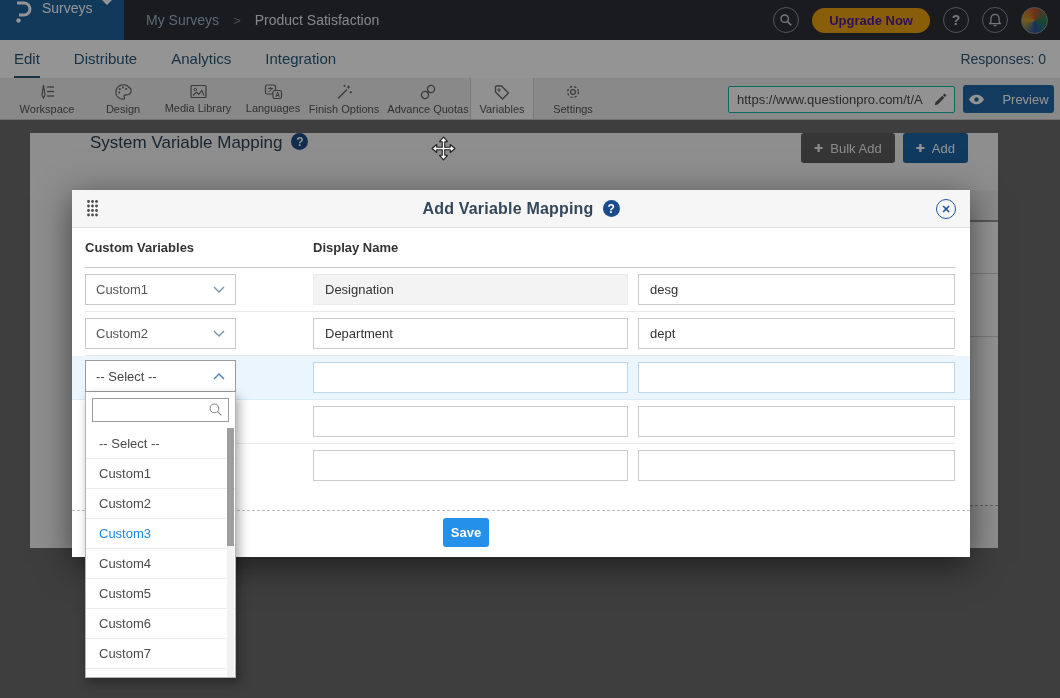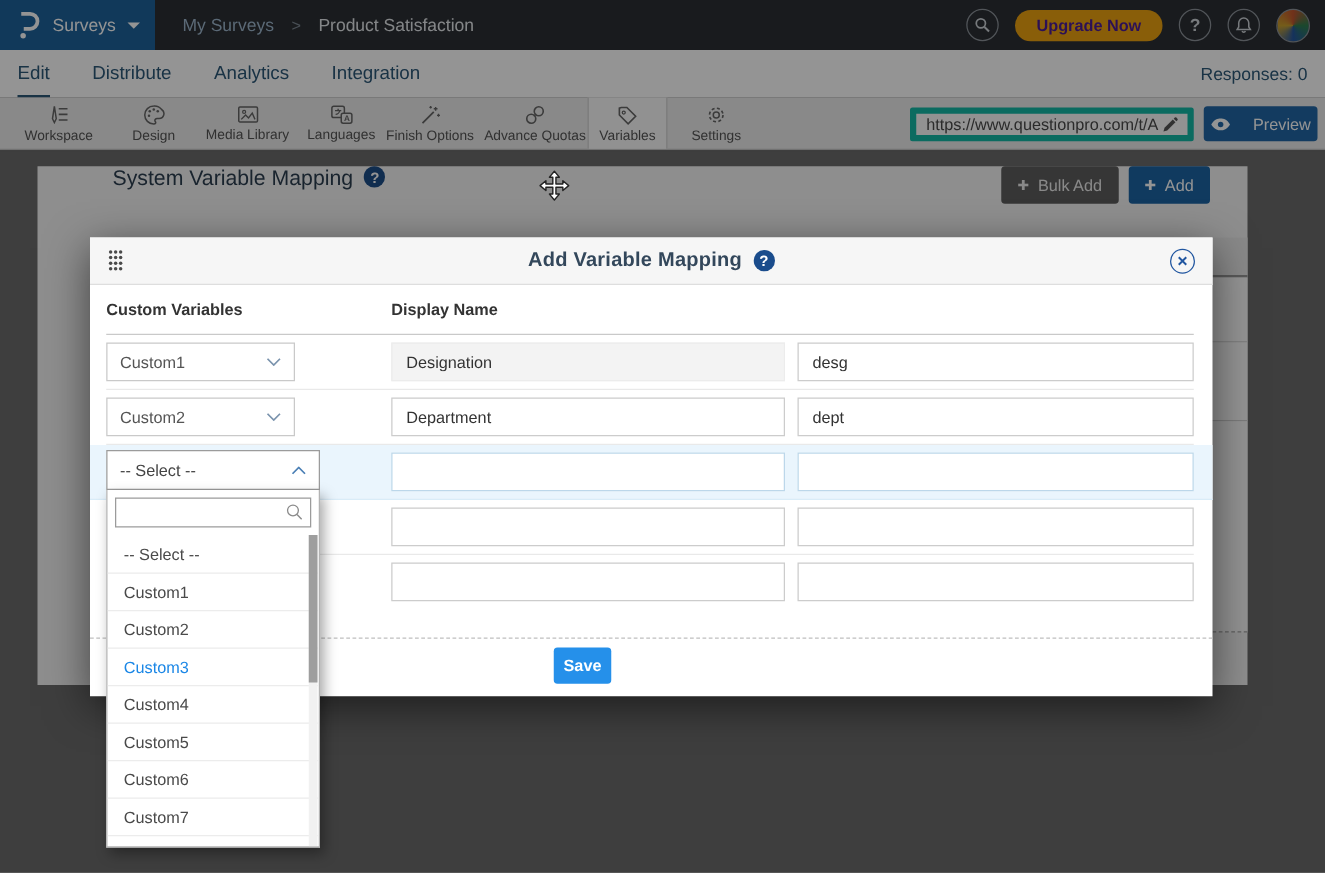--- a/index.html
+++ b/index.html
@@ -1,41 +1,41 @@
 <!DOCTYPE html>
 <html><head>
 <meta charset="utf-8">
 <style>
   html,body{margin:0;padding:0;background:#444;}
   .stage{position:relative;width:1060px;height:698px;overflow:hidden;
          font-family:"Liberation Sans",sans-serif;background:#6b6b6b;}
   
   .topbar{position:absolute;top:0;left:0;right:0;height:40px;background:#2b2f34;display:flex;align-items:center;z-index:1;}
-  .brand{width:124px;height:40px;background:#1e639c;display:flex;align-items:center;padding-left:13px;box-sizing:border-box;cursor:pointer;}
+  .brand{width:124px;height:40px;background:#1e639c;display:flex;align-items:flex-start;padding-left:13px;box-sizing:border-box;cursor:pointer;}
   .brand-label{color:#fff;font-size:14px;margin-left:10px;}
   .caret{width:0;height:0;border-left:5px solid transparent;border-right:5px solid transparent;border-top:5px solid #fff;margin-left:9px;}
   .crumbs{display:flex;align-items:flex-end;margin-left:22px;font-size:14px;}
   .crumb-parent{color:#9db6cc;cursor:pointer;}
   .crumb-sep{color:#7d8893;margin:0 14px;font-size:13px;}
   .crumb-current{color:#e4e7ea;}
   .topbar-right{margin-left:auto;display:flex;align-items:center;gap:13px;padding-right:12px;}
   .circle-btn{width:26px;height:26px;border:1.5px solid #8d939a;border-radius:50%;display:flex;align-items:center;justify-content:center;color:#cdd2d7;font-size:14px;font-weight:bold;box-sizing:border-box;cursor:pointer;}
   .upgrade{height:25px;padding:0 17px;background:#eda211;border-radius:13px;color:#4c1d95;font-size:13px;font-weight:bold;display:flex;align-items:center;cursor:pointer;}
   .avatar{width:27px;height:27px;border-radius:50%;border:1.5px solid #8d939a;background:conic-gradient(#c2542e,#2e7d4f,#2456a0,#c9a02e,#c2542e);box-sizing:border-box;cursor:pointer;}
   
   .navtabs{position:absolute;top:40px;left:0;right:0;height:38px;background:#fff;display:flex;align-items:stretch;padding:0 14px;box-sizing:border-box;z-index:1;}
   .tab{font-size:15px;color:#2c5878;margin-right:34px;display:flex;align-items:center;border-bottom:2px solid transparent;box-sizing:border-box;cursor:pointer;}
   .tab.active{border-bottom-color:#2c5878;}
   .responses{margin-left:auto;font-size:14px;color:#2c5878;display:flex;align-items:center;}
   
   .toolbar{position:absolute;top:78px;left:0;right:0;height:42px;background:#ececec;border-bottom:1px solid #c4c4c4;display:flex;align-items:stretch;box-sizing:border-box;z-index:1;}
   .tool{display:flex;flex-direction:column;align-items:center;justify-content:center;gap:2px;font-size:11px;color:#555;cursor:pointer;box-sizing:border-box;}
   .tool svg{display:block;}
   .tool.active{background:#fafafa;border-left:1px solid #cfcfcf;border-right:1px solid #cfcfcf;}
-  .url-box{position:absolute;left:728px;top:86px;width:227px;height:27px;background:#fcfcfc;border:5px solid #14b8a6;border-radius:2px;display:flex;align-items:center;box-sizing:border-box;z-index:2;}
+  .url-box{position:absolute;left:728px;top:86px;width:227px;height:27px;background:#fcfcfc;border:1px solid #14b8a6;border-radius:2px;display:flex;align-items:center;box-sizing:border-box;z-index:2;}
   .url-box input{border:none;outline:none;background:transparent;font-size:13px;color:#4a4a4a;flex:1;padding:0 2px 0 8px;font-family:"Liberation Sans",sans-serif;min-width:0;}
   .url-pencil{padding-right:7px;display:flex;cursor:pointer;}
   .preview-btn{position:absolute;left:963px;top:85px;width:91px;height:28px;background:#2166a5;border-radius:3px;color:#fff;display:flex;align-items:center;justify-content:center;gap:17px;font-size:13px;cursor:pointer;z-index:2;}
   
   .workspace{position:absolute;top:121px;left:0;right:0;bottom:0;background:#6b6b6b;}
   .panel{position:absolute;left:30px;top:12px;width:968px;height:415px;background:#f5f5f5;}
   .panel-header{display:flex;height:57px;padding:0 30px 0 60px;box-sizing:border-box;}
   .panel-title{font-size:17px;color:#2c3e50;}
   .help-badge{width:17px;height:17px;border-radius:50%;background:#1d4e89;color:#fff;font-size:12px;font-weight:bold;display:inline-flex;align-items:center;justify-content:center;margin-left:9px;flex:none;}
   .panel-actions{margin-left:auto;display:flex;gap:8px;}
@@ -65,21 +65,21 @@
   .c3{flex:1;box-sizing:border-box;}
   .vrow{display:flex;align-items:center;height:43px;border-bottom:1px solid #e9e9e9;}
   .vrow.hl{background:#eaf5fd;margin:0 -15px 0 -13px;padding:0 15px 0 13px;border-bottom-color:#d9ecf8;}
   .sel{width:151px;height:31px;border:1px solid #c9c9c9;background:#fff;display:flex;align-items:center;justify-content:space-between;padding:0 10px;box-sizing:border-box;font-size:13px;color:#555;cursor:pointer;}
   .ti{height:31px;border:1px solid #ccc;font-size:13px;color:#333;padding:0 11px;box-sizing:border-box;width:100%;background:#fff;font-family:"Liberation Sans",sans-serif;outline:none;}
   .ti.ro{background:#f3f3f3;border-color:#ececec;}
   .ti.blue{border-color:#bcd7ea;}
   .dashed{border-top:1px dashed #bfbfbf;margin:23px -15px 0 -13px;}
   .save-btn{width:46px;height:29px;background:#2590ea;border:none;border-radius:3px;color:#fff;font-weight:bold;font-size:13px;margin:7px 0 0 358px;display:block;cursor:pointer;font-family:"Liberation Sans",sans-serif;}
   
-  .dd{position:absolute;left:85px;top:360px;width:171px;z-index:30;}
+  .dd{position:absolute;left:85px;top:360px;width:151px;z-index:30;}
   .dd-trigger{height:32px;border:1px solid #9b9b9b;background:#fff;display:flex;align-items:center;justify-content:space-between;padding:0 10px;box-sizing:border-box;font-size:13px;color:#444;cursor:pointer;}
   .dd-panel{border:1px solid #b3b3b3;border-top:none;background:#fff;box-shadow:3px 5px 10px rgba(0,0,0,0.35);box-sizing:border-box;}
   .dd-search{position:relative;padding:6px;}
   .dd-search input{width:100%;height:24px;border:1px solid #9b9b9b;box-sizing:border-box;padding:0 24px 0 7px;font-size:12px;outline:none;font-family:"Liberation Sans",sans-serif;}
   .dd-search svg{position:absolute;right:12px;top:10px;}
   .dd-list{position:relative;height:249px;overflow:hidden;}
   .dd-item{height:30px;display:flex;align-items:center;padding-left:13px;font-size:13px;color:#4a4a4a;border-top:1px solid #ececec;cursor:pointer;box-sizing:border-box;}
   .dd-item:first-child{border-top:none;}
   .dd-item.hl{color:#1b87e6;}
   .dd-sb{position:absolute;top:0;right:1px;width:7px;height:100%;background:#f1f1f1;}

